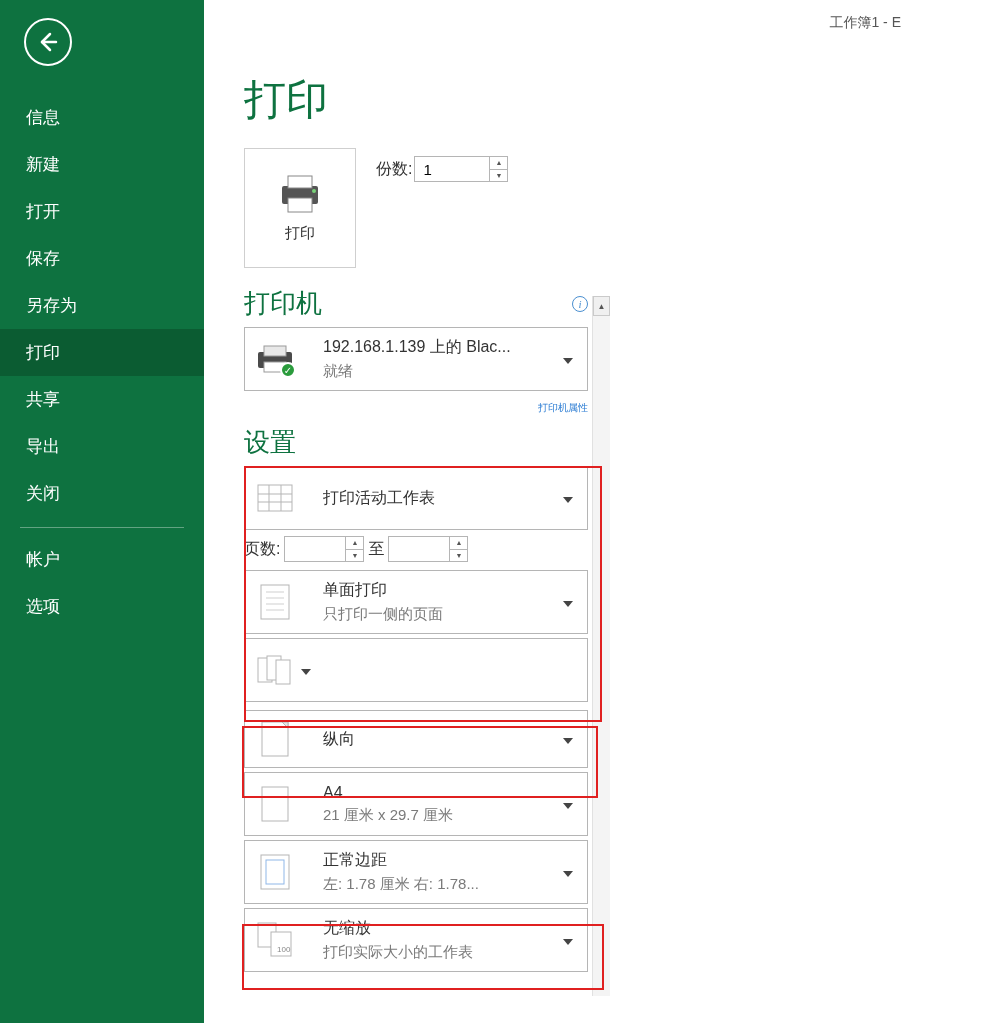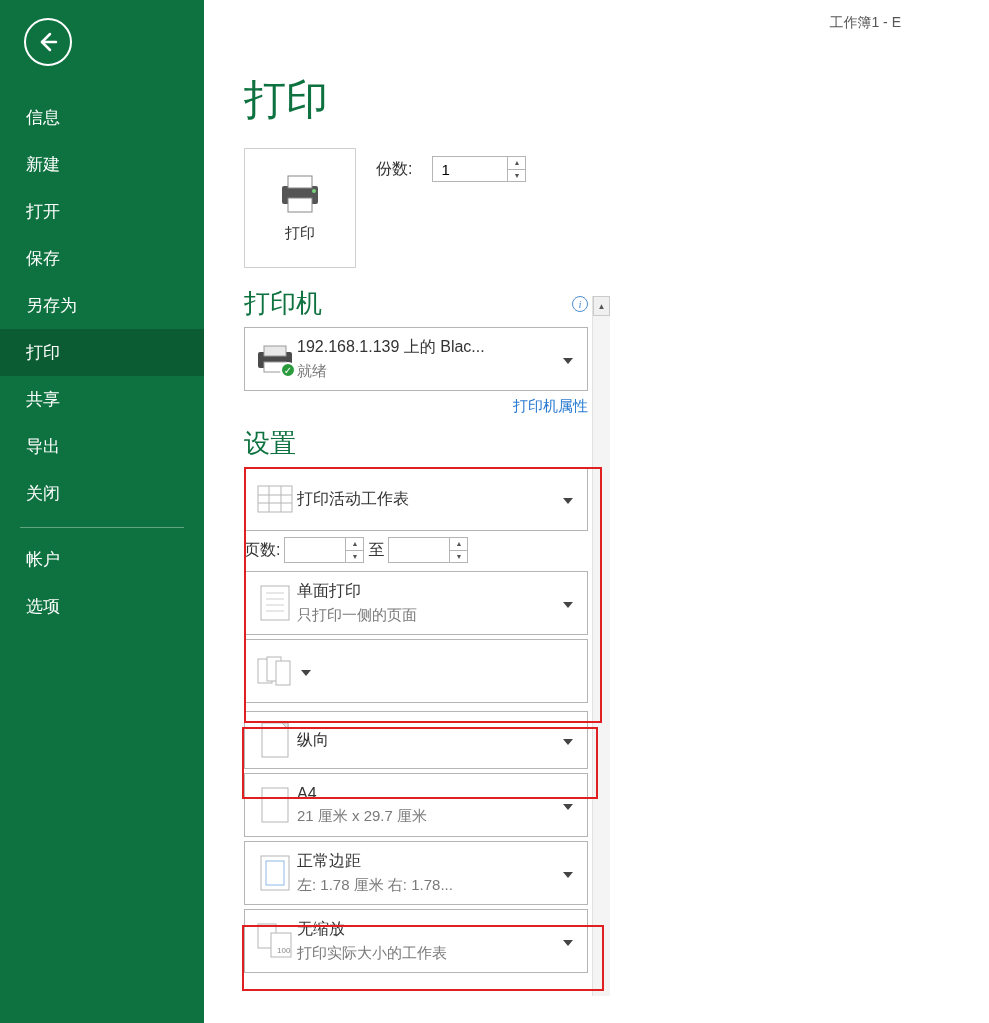--- a/index.html
+++ b/index.html
@@ -73,21 +73,21 @@
     width: 112px; height: 120px;
     border: 1px solid #cfcfcf;
     background: #fff;
     display: flex; flex-direction: column; align-items: center; justify-content: center;
     cursor: pointer;
     gap: 10px;
   }
   .print-button .label { font-size: 15px; color: #333; }
   .printer-large-icon { width: 48px; height: 40px; }
   
-  .copies-row { display: flex; align-items: center; gap: 20px; margin-top: 8px; }
+  .copies-row { display: flex; align-items: center; gap: 2px; margin-top: 8px; }
   .copies-row .lbl { font-size: 16px; color: #333; }
   .spin-input {
     display: flex;
     border: 1px solid #b5b5b5;
     height: 26px;
     background: #fff;
   }
   .spin-input input {
     border: none; outline: none;
     width: 74px;
@@ -135,32 +135,32 @@
     align-items: center;
     padding: 0 10px 0 8px;
     cursor: pointer;
     position: relative;
     margin-bottom: 4px;
   }
   .dropdown.single-line { height: 58px; }
   .dropdown .icon-slot {
     width: 44px; display:flex; align-items:center; justify-content:center;
   }
-  .dropdown .texts { flex: 1; overflow: hidden; }
+  .dropdown .texts { flex: 1; overflow: hidden; margin-left: 26px; }
   .dropdown .line1 { font-size: 16px; color: #333; white-space: nowrap; overflow:hidden; text-overflow: ellipsis; }
   .dropdown .line2 { font-size: 15px; color: #7a7a7a; white-space: nowrap; overflow:hidden; text-overflow: ellipsis; margin-top:4px; }
   .dropdown .caret { width: 18px; text-align: center; color: #444; }
   .caret svg { width:10px; height:6px; }
   
   .link-row {
     width: 344px;
     text-align: right;
     margin: 6px 0 10px 0;
   }
-  .link-row a { color: #2b7cd3; font-size: 15px; text-decoration: none; cursor:pointer; }
+  .link-row a { color: #2b7cd3; font-size: 10px; text-decoration: none; cursor:pointer; }
   
   .pages-row {
     display: flex;
     align-items: center;
     gap: 4px;
     margin: 6px 0 8px 0;
     font-size: 16px; color: #333;
   }
   
   

